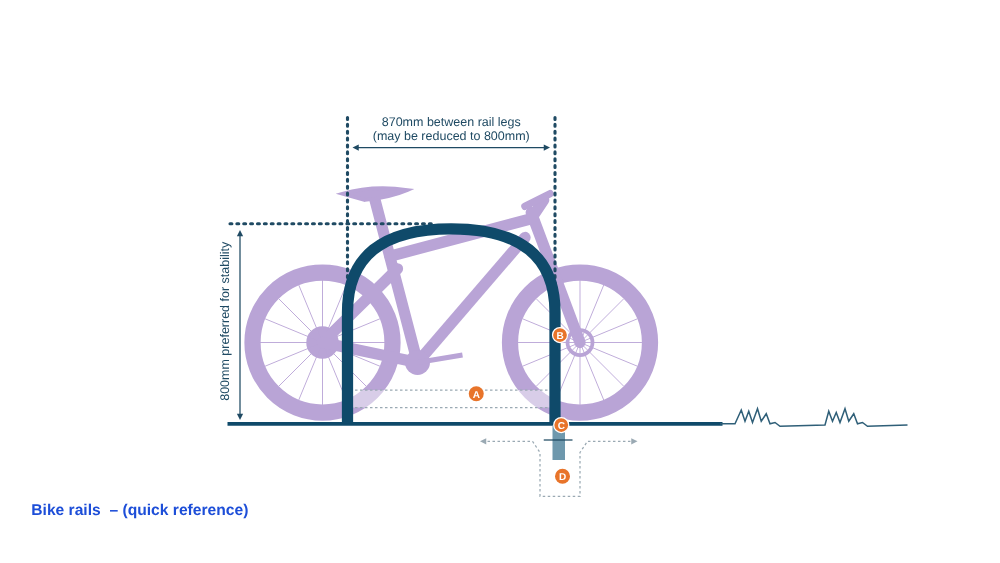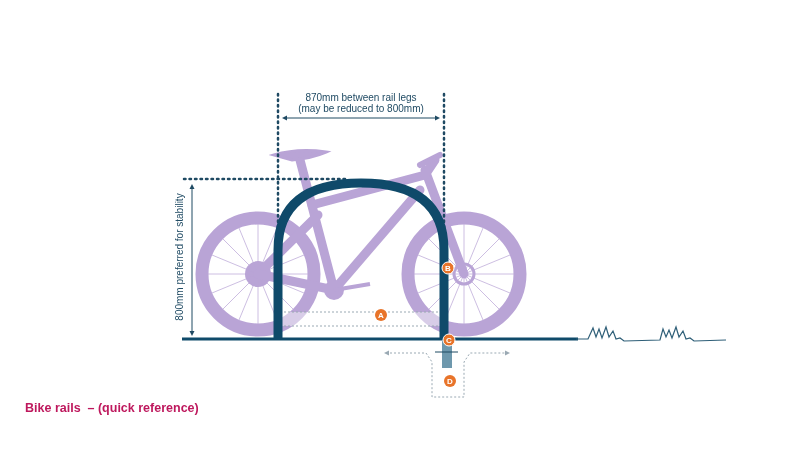--- a/index.html
+++ b/index.html
@@ -1,18 +1,18 @@
 <!DOCTYPE html>
 <html><head>
 <meta charset="utf-8">
 <style>
   html,body{margin:0;padding:0;background:#ffffff;}
   body{width:800px;height:450px;position:relative;overflow:hidden;font-family:"Liberation Sans",sans-serif;}
   #diagram{position:absolute;left:0;top:0;}
-  .caption{position:absolute;left:25px;top:401px;font-size:12.5px;font-weight:bold;color:#be185d;white-space:pre;}
+  .caption{position:absolute;left:25px;top:401px;font-size:12.5px;font-weight:bold;color:#1d4ed8;white-space:pre;}
   .dimtext{font-family:"Liberation Sans",sans-serif;font-size:10px;fill:#1f4a63;}
   .badge-text{font-family:"Liberation Sans",sans-serif;font-size:8px;fill:#ffffff;font-weight:bold;}
 </style>
 </head>
 <body>
 
 <svg id="diagram" width="800" height="450" viewBox="0 0 800 450" xmlns="http://www.w3.org/2000/svg">
 
   <g fill="none" stroke="#b9a4d6">
 

